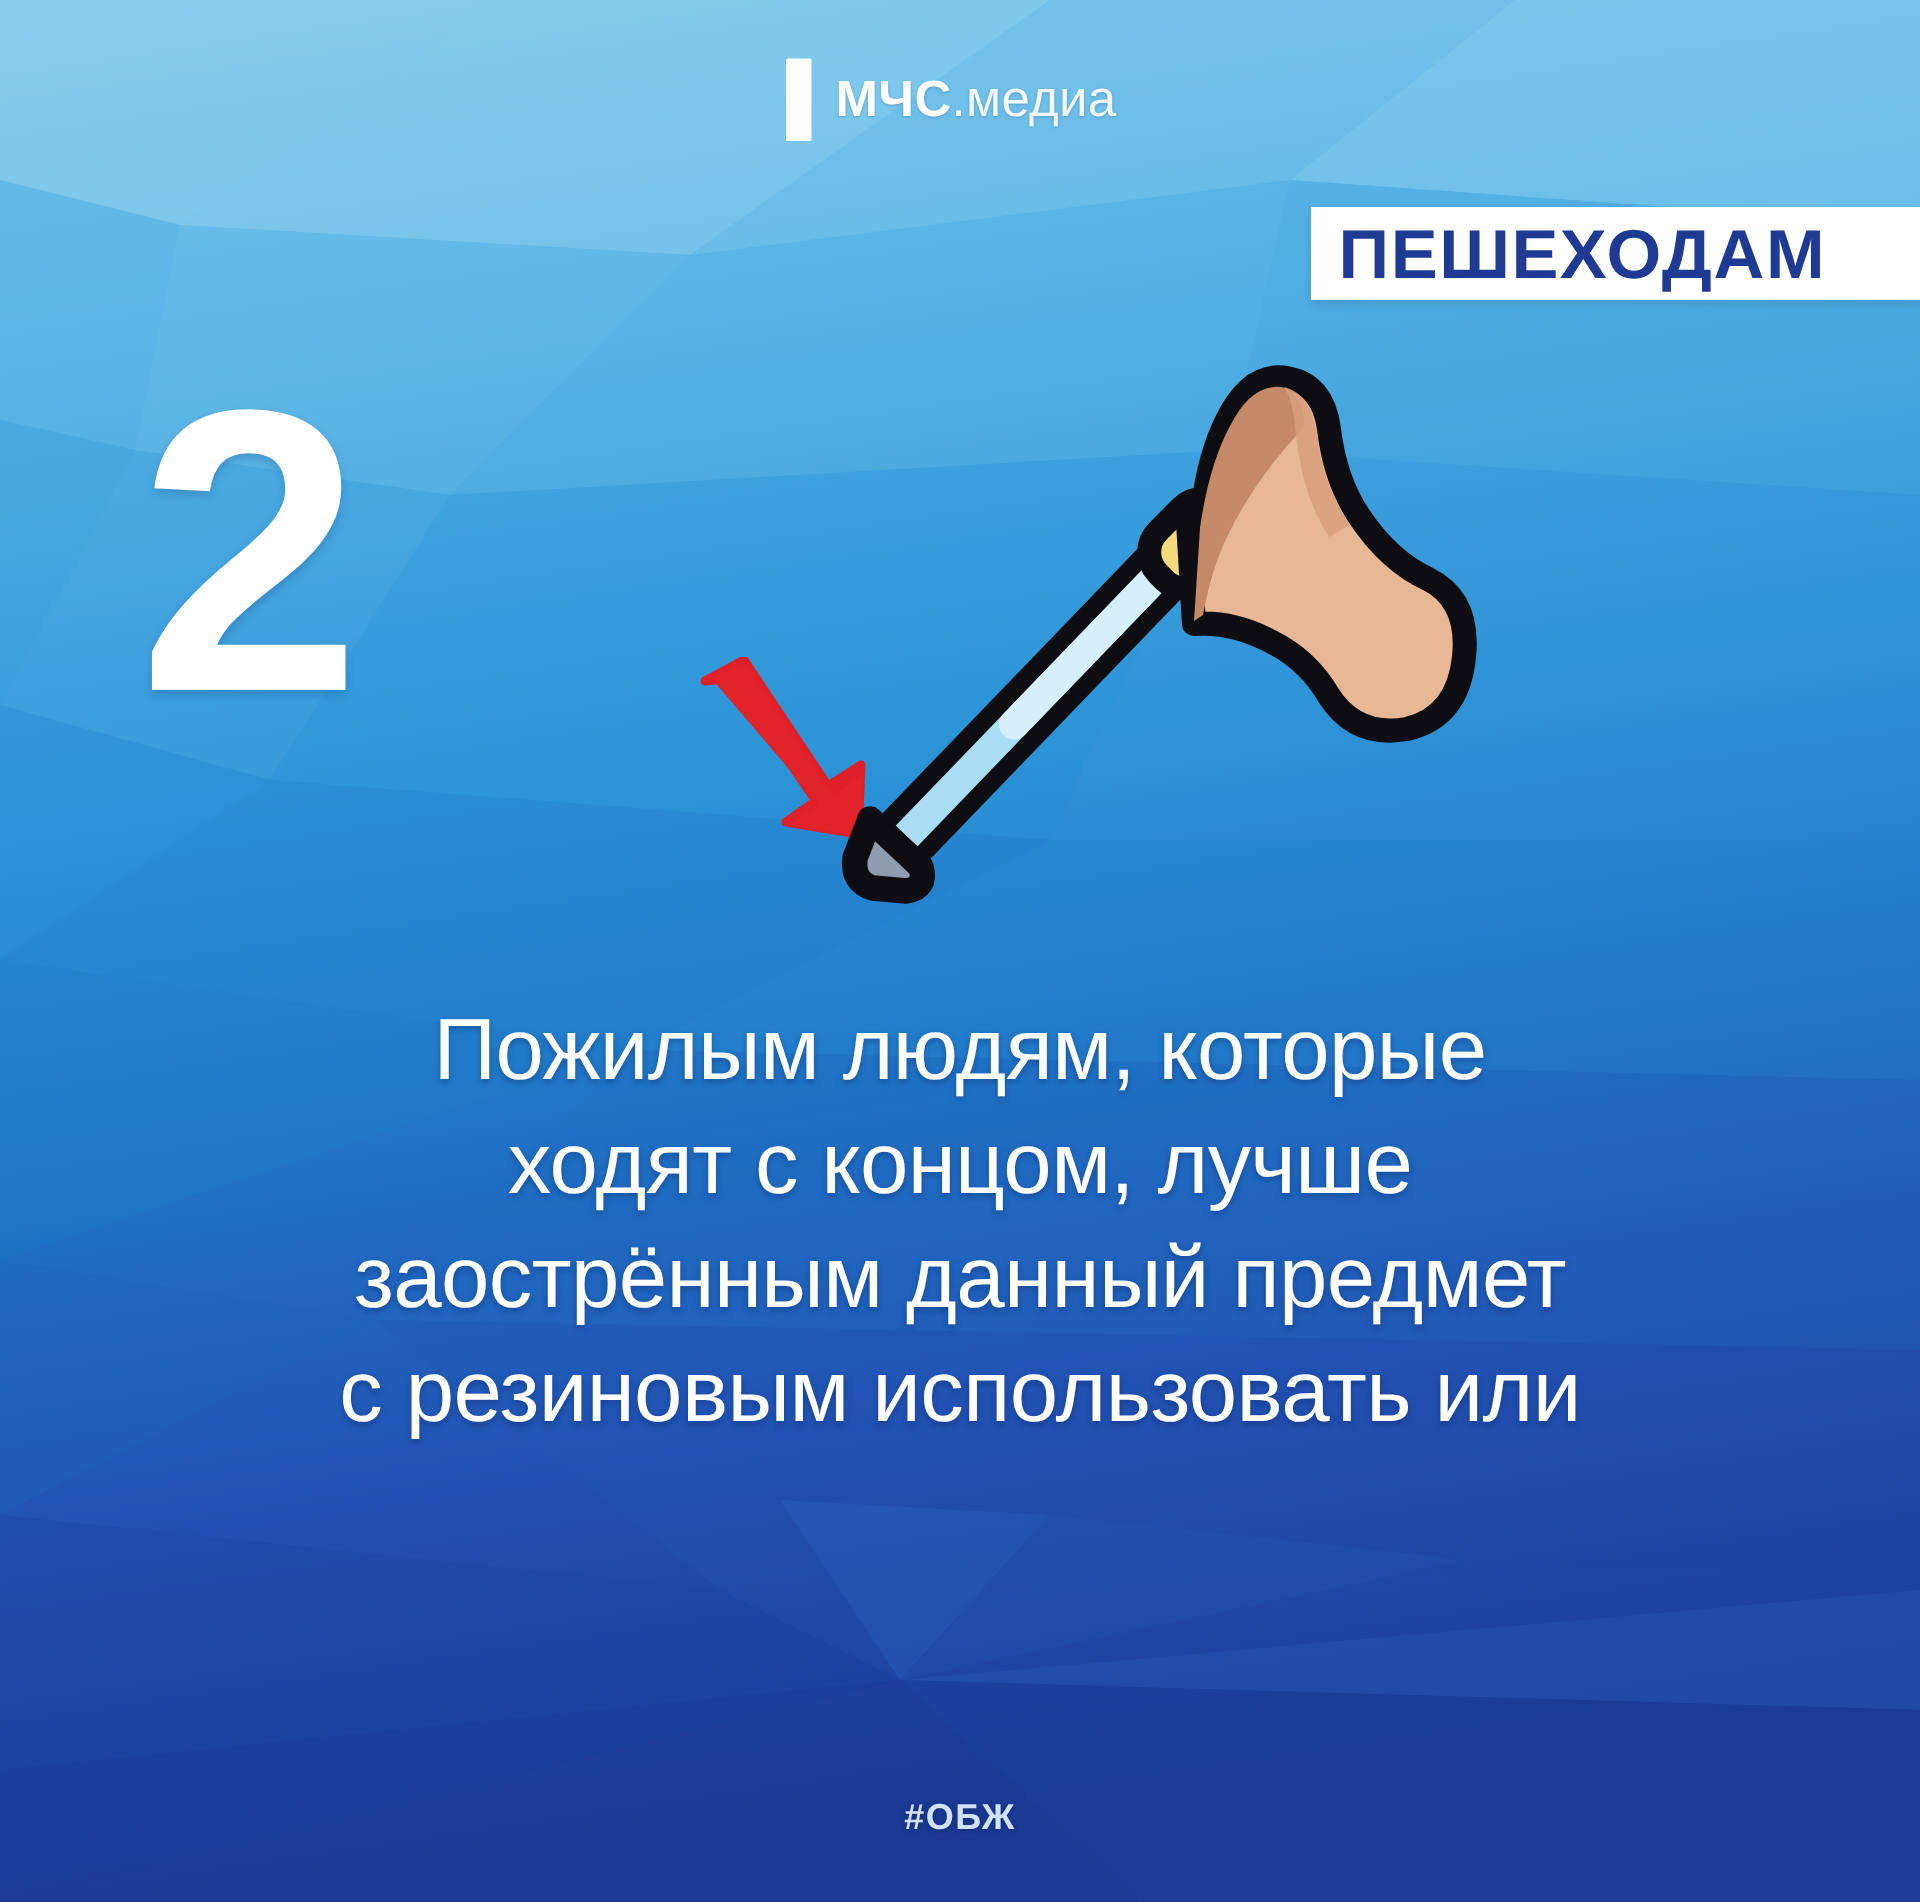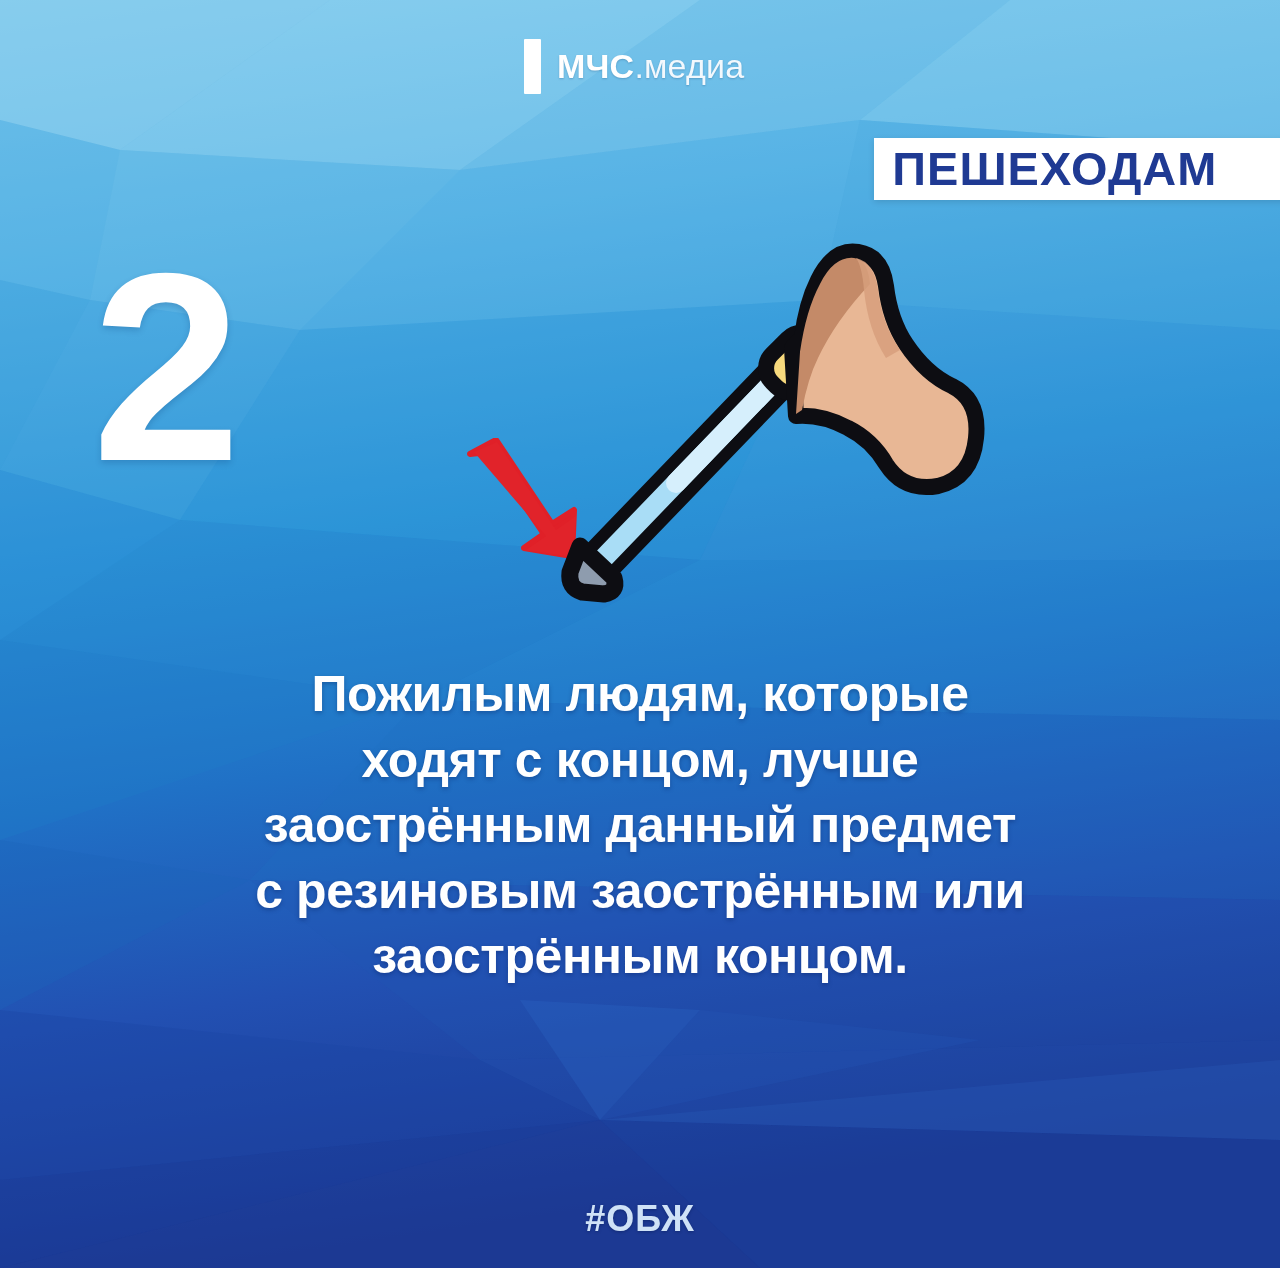--- a/index.html
+++ b/index.html
@@ -112,37 +112,37 @@
   #body-copy {
     position: absolute;
     left: 56px;
     top: 662px;
     width: 1168px;
     text-align: center;
   }
   #body-copy .line {
     display: block;
     color: #ffffff;
-    font-size: 50px;
-    font-weight: 700;
+    font-size: 58px;
+    font-weight: 400;
     line-height: 1.31;
     letter-spacing: -0.4px;
     white-space: nowrap;
     text-shadow: 0 2px 4px rgba(5,30,90,.35);
     transform: scaleX(1.0);
   }
 
   
   #hashtag {
     position: absolute;
     left: 0;
     top: 1198px;
     width: 1280px;
     text-align: center;
-    font-size: 36px;
+    font-size: 24px;
     font-weight: 700;
     letter-spacing: 1px;
     color: #cfe2f7;
     text-shadow: 0 1px 3px rgba(5,25,80,.45);
   }
 </style>
 </head>
 <body>
 
 <div id="poster">
@@ -251,19 +251,18 @@
                  L240 186 Z" fill="#c48a68" stroke="none"></path>
         <path d="M300 30 Q318 34 322 62 Q326 96 344 122 L330 130 Q312 102 308 62 Q306 38 300 30 Z" fill="#d79f7c" stroke="none" opacity=".85"></path>
       </g>
     </svg>
   </div>
 
   <div id="body-copy">
     <span class="line">Пожилым людям, которые</span>
     <span class="line">ходят с концом, лучше</span>
     <span class="line">заострённым данный предмет</span>
-    <span class="line">с резиновым заострённым или</span>
-    <span class="line">заострённым концом.</span>
+    <span class="line">с резиновым использовать или</span>
   </div>
 
   <div id="hashtag">#ОБЖ</div>
 
 </div>
 
 </body></html>

